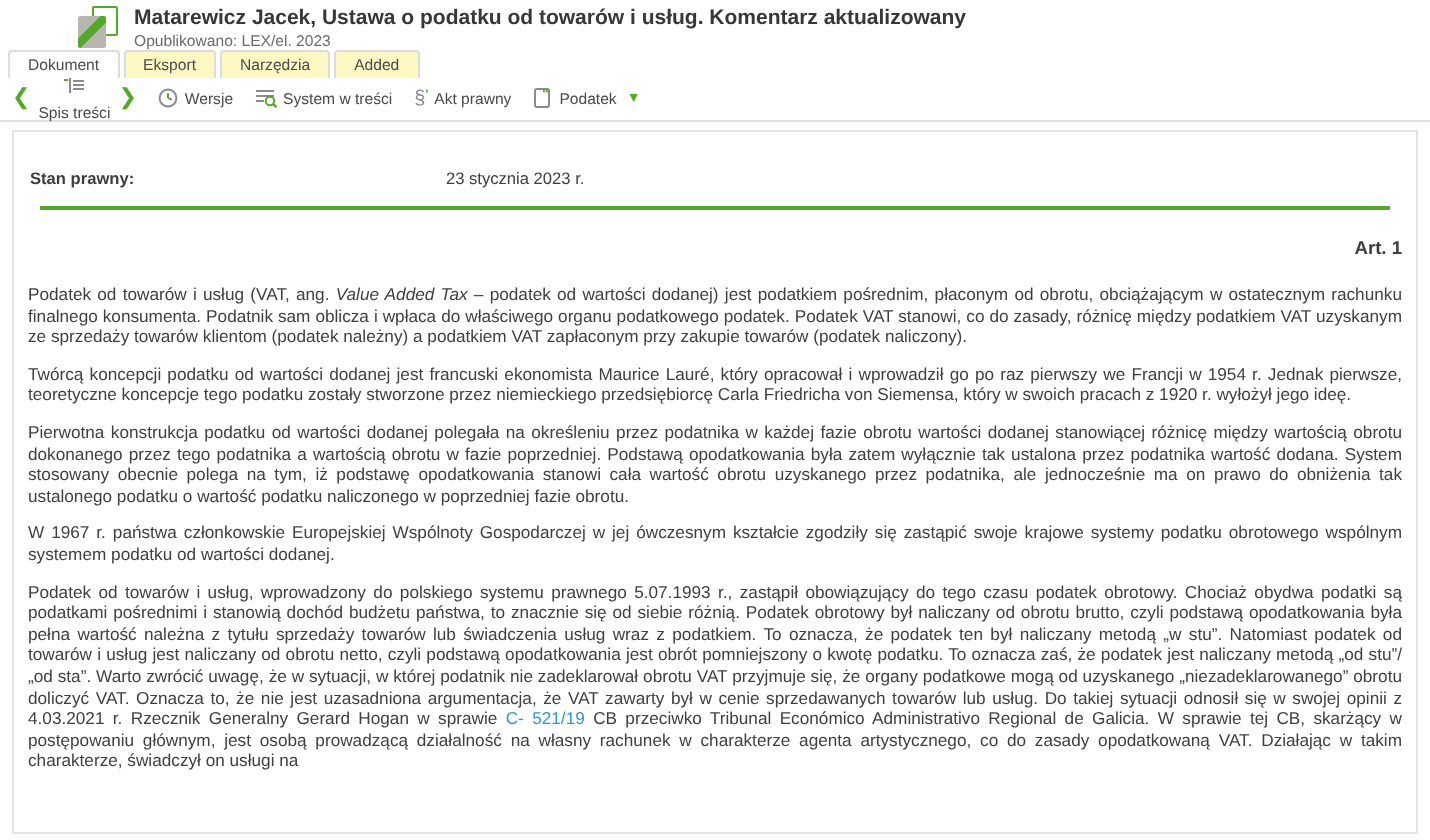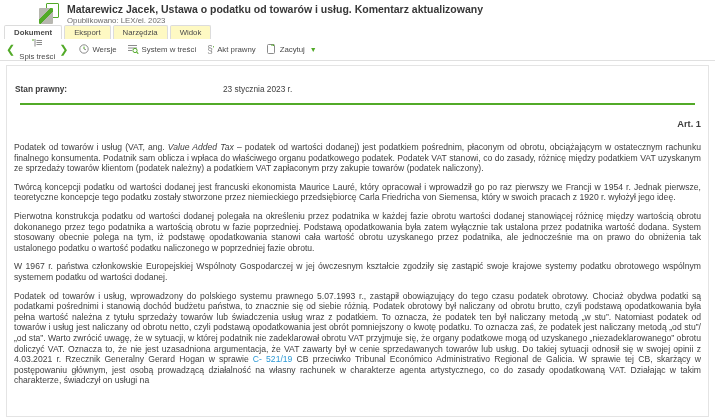--- a/index.html
+++ b/index.html
@@ -13,21 +13,21 @@
   .doc-icon .front { position:absolute; left:0; bottom:0; width:14px; height:16px; background:#b7b7b0; border-radius:1px;
      background-image:linear-gradient(135deg, transparent 38%, #52aa28 38%, #52aa28 58%, transparent 58%); }
   .title-block { line-height:1.15; }
   .doc-title { font-size:10.5px; font-weight:bold; color:#373737; }
   .doc-published { font-size:7.8px; color:#6b6b6b; margin-top:2px; }
 
   
   .tabbar { display:flex; align-items:flex-end; padding:0 0 0 4px; height:15px; }
   .tab { font-size:7.8px; color:#4a4a4a; border:1px solid #dcdcdc; border-bottom:none;
     border-radius:2px 2px 0 0; padding:2px 9px 2px 9px; margin-right:2px; background:#fef9c3; cursor:pointer; }
-  .tab.active { background:#fff; font-weight:bold; position:relative; z-index:2; }
+  .tab.active { background:#fff; font-weight:normal; position:relative; z-index:2; }
 
   
   .toolbar { display:flex; align-items:center; height:22px; border-bottom:1px solid #e0e0e0; padding:0 6px; background:#fff; position:relative; z-index:1; }
   .tool { display:flex; align-items:center; gap:3px; font-size:7.8px; color:#4a4a4a; margin-right:11px; cursor:pointer; }
   .chev { color:#52aa28; font-size:11px; font-weight:bold; line-height:1; }
   .micon { font-size:9px; color:#8b8b8b; line-height:1; }
   .micon.green-accent b { color:#52aa28; }
   .caret { color:#52aa28; font-size:7px; margin-left:2px; }
   .svgicon { display:inline-block; }
 
@@ -58,21 +58,21 @@
   <div class="title-block">
     <div class="doc-title">Matarewicz Jacek, Ustawa o podatku od towarów i usług. Komentarz aktualizowany</div>
     <div class="doc-published">Opublikowano: LEX/el. 2023</div>
   </div>
 </div>
 
 <div class="tabbar">
   <div class="tab active">Dokument</div>
   <div class="tab">Eksport</div>
   <div class="tab">Narzędzia</div>
-  <div class="tab">Widok</div>
+  <div class="tab">Added</div>
 </div>
 
 <div class="toolbar">
   <div class="tool" style="margin-right:4px;">
     <span class="chev">❮</span>
   </div>
   <div class="tool" style="margin-right:4px;flex-direction:column;">
     <span class="svgicon">
       <svg width="10" height="9" viewBox="0 0 10 9">
           <line x1="3" y1="0.5" x2="3" y2="8.5" stroke="#8b8b8b" stroke-width="1"></line>
@@ -113,21 +113,21 @@
     <span class="micon green-accent" style="font-size:10px;">§<b style="font-size:6px; vertical-align:top;">'</b></span>
     <span>Akt prawny</span>
   </div>
   <div class="tool">
     <span class="svgicon">
       <svg width="10" height="11" viewBox="0 0 10 11">
           <rect x="0.5" y="1.5" width="7" height="9" fill="none" stroke="#8b8b8b" stroke-width="1" rx="1"></rect>
           <text x="4" y="6" font-size="7" fill="#52aa28" font-weight="bold">“</text>
         </svg>
     </span>
-    <span>Zacytuj</span>
+    <span>Podatek</span>
     <span class="caret">▼</span>
   </div>
 </div>
 
 <div class="doc-panel">
 
   <div class="meta">
     <div class="meta-row">
       <div class="meta-label">Stan prawny:</div>
       <div class="meta-value">23 stycznia 2023 r.</div>

